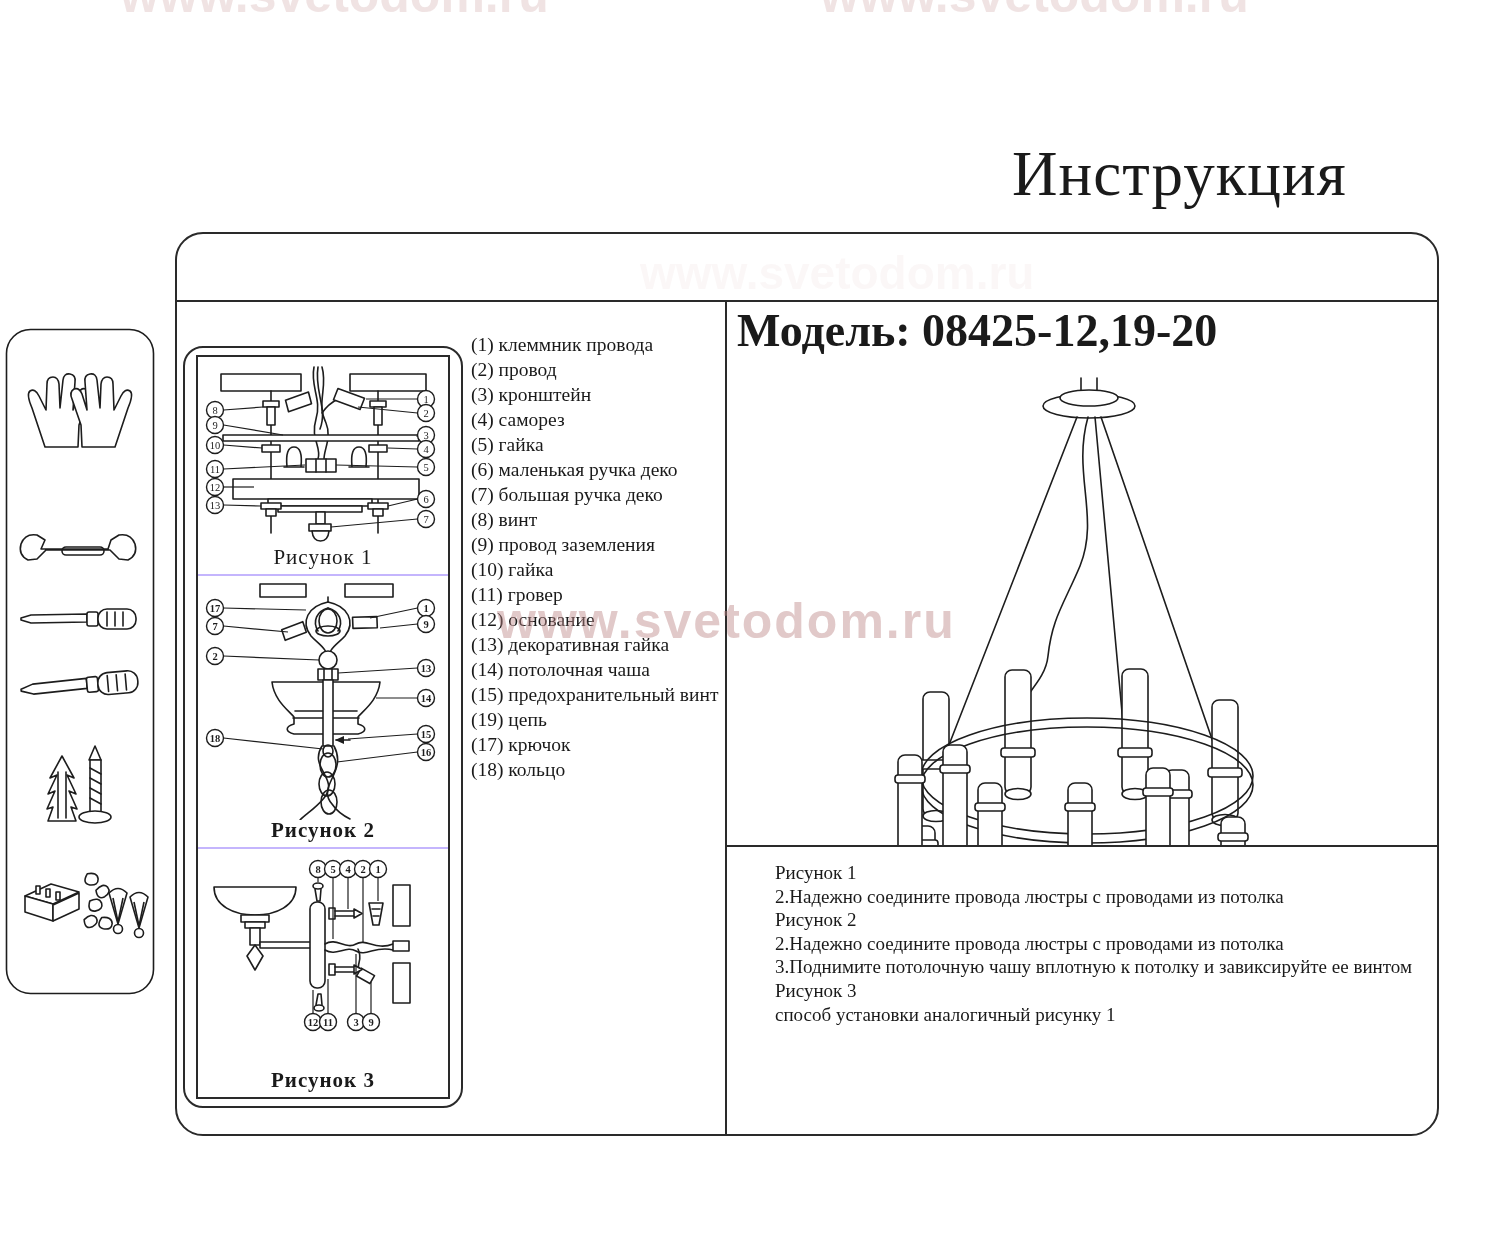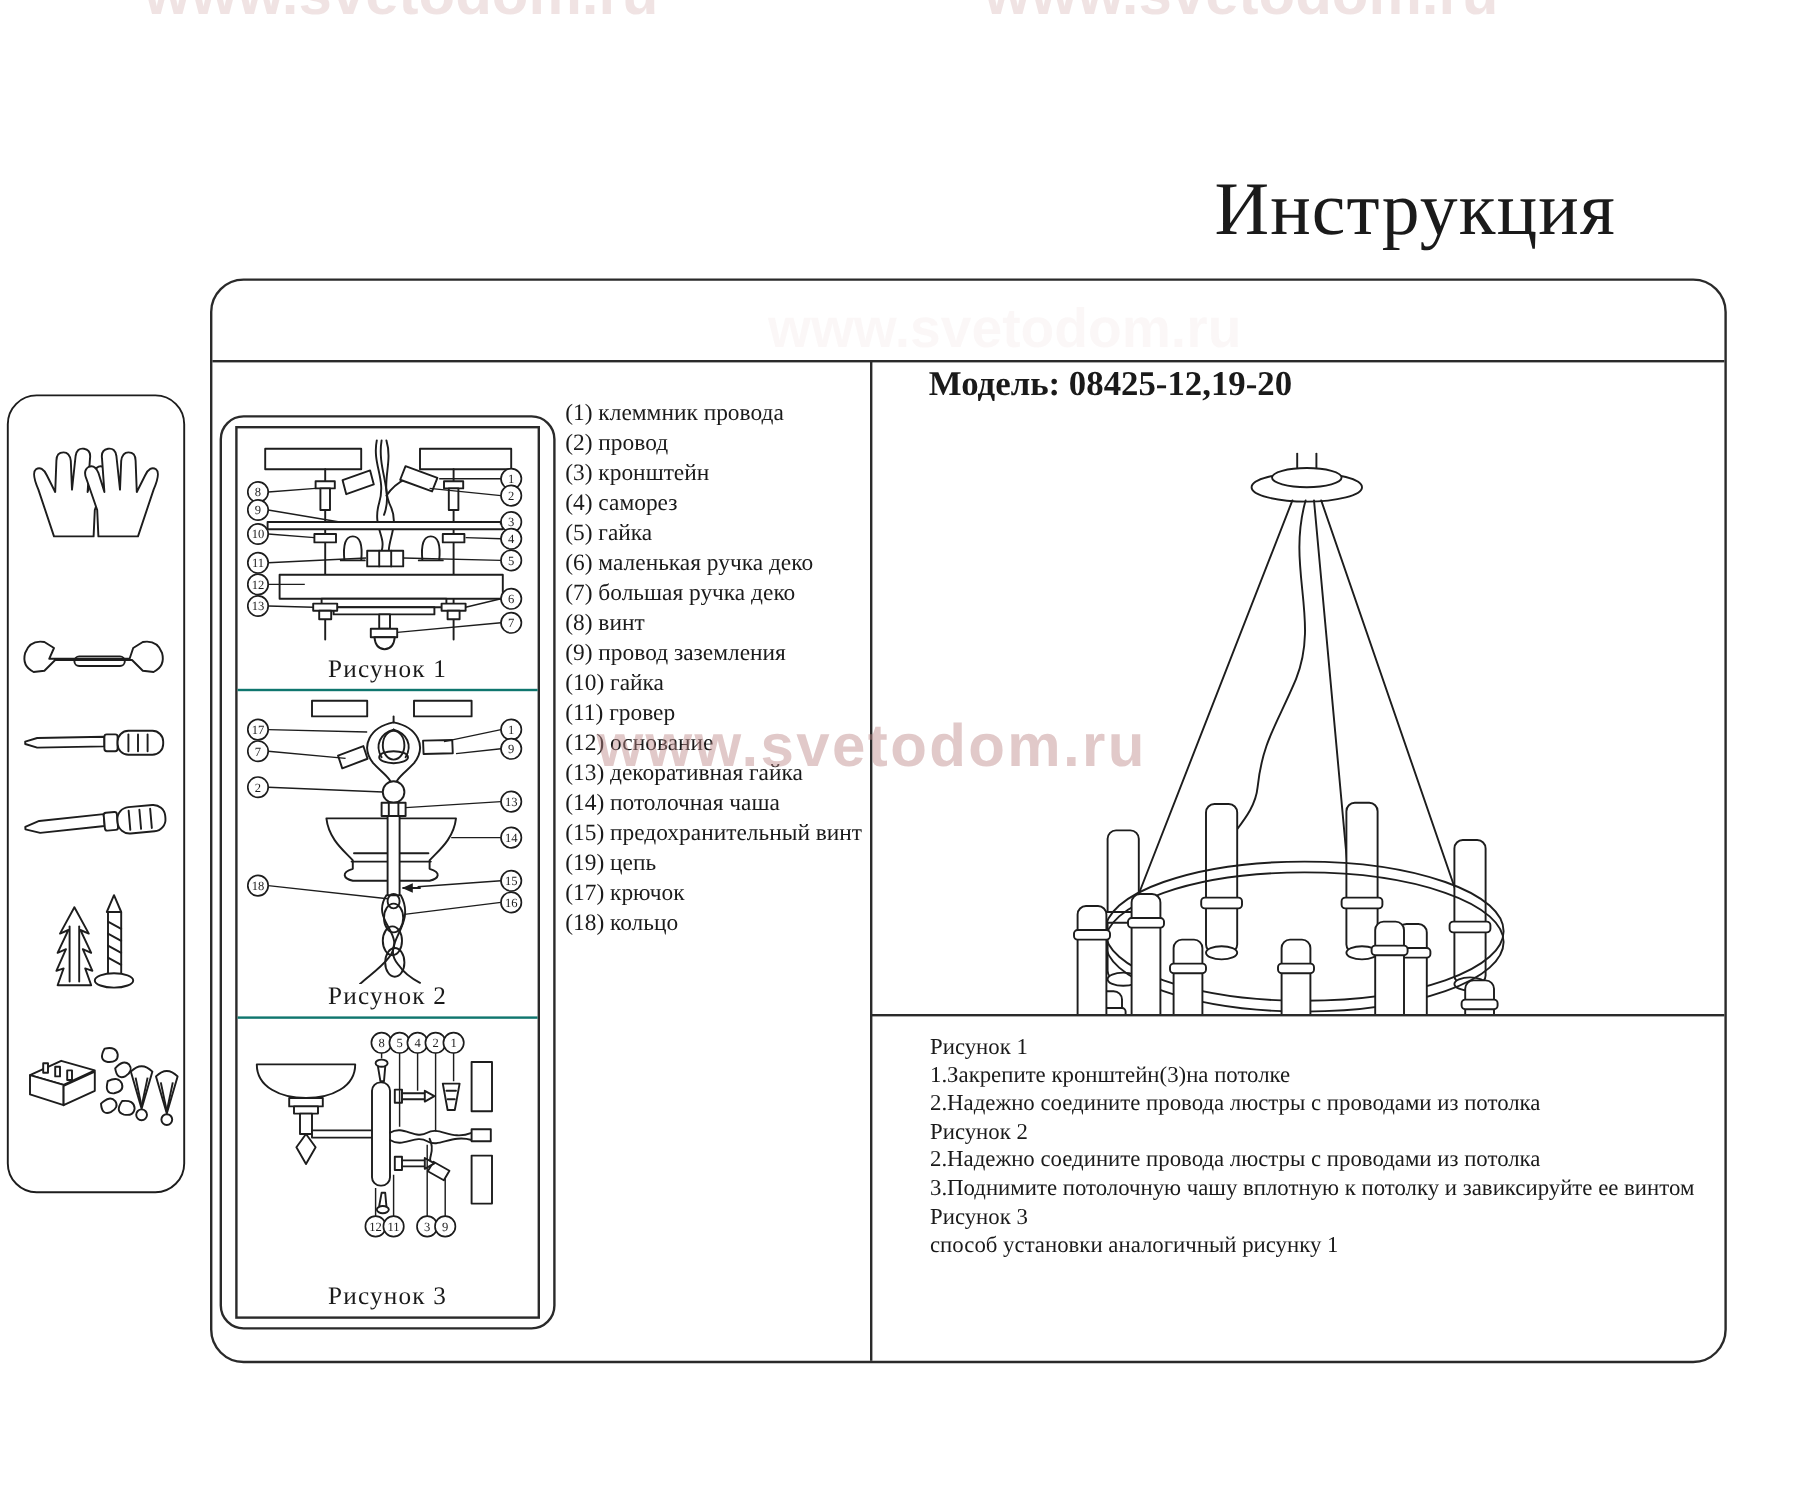--- a/index.html
+++ b/index.html
@@ -10,24 +10,24 @@
   .ink{stroke:#1d1d1d;fill:none;stroke-width:1.6;stroke-linecap:round;stroke-linejoin:round;}
   .inkw{stroke:#1d1d1d;fill:#fff;stroke-width:1.6;stroke-linejoin:round;}
   #doc-title{font-size:63px;letter-spacing:1px;}
   #main-box{left:175px;top:232px;width:1260px;height:900px;border:2px solid #2a2a2a;border-radius:28px;}
   #top-line{left:0;right:0;top:66px;border-top:2px solid #2a2a2a;height:0;}
   #v-divider{left:548px;top:66px;bottom:0;border-left:2px solid #2a2a2a;width:0;}
   #figures-outer{left:6px;top:112px;width:276px;height:758px;border:2px solid #2a2a2a;border-radius:20px;}
   #figures-inner{position:absolute;left:11px;top:7px;right:11px;bottom:7px;border:2px solid #2a2a2a;
                  display:flex;flex-direction:column;}
   .fig-cell{position:relative;overflow:hidden;}
-  .fig-cell + .fig-cell{border-top:2px solid #0f766e;}
+  .fig-cell + .fig-cell{border-top:2px solid #c4b5fd;font-weight:bold;}
   .fig-label{position:absolute;left:0;right:0;bottom:4px;text-align:center;font-size:21px;letter-spacing:1px;}
   #parts-list{left:294px;top:98px;width:250px;font-size:19.5px;line-height:25px;}
-  #model-title{left:560px;top:70px;font-size:29px;font-weight:bold;white-space:nowrap;margin-left:37px;}
+  #model-title{left:560px;top:70px;font-size:46px;font-weight:bold;white-space:nowrap;}
   #right-sep{left:548px;right:0;top:611px;border-top:2px solid #2a2a2a;height:0;}
   #instructions{left:598px;top:627px;width:660px;font-size:19px;line-height:23.6px;}
   .wm{font-family:"Liberation Sans","DejaVu Sans",sans-serif;font-weight:bold;white-space:nowrap;
       color:rgba(188,136,136,0.45);pointer-events:none;z-index:50;}
   .co-circle{fill:#fff;stroke:#1d1d1d;stroke-width:1.4;}
   .co-text{font-family:"Liberation Serif",serif;font-size:10.5px;fill:#1d1d1d;text-anchor:middle;}
   .co-line{stroke:#1d1d1d;stroke-width:1.2;}
 </style>
 </head>
 <body>
@@ -504,21 +504,20 @@
             <rect x="468" y="469" width="30" height="8" rx="3"></rect>
             <ellipse cx="483" cy="513" rx="12" ry="5.5"></ellipse>
           </g>
       </g>
     </svg>
 
     <div id="right-sep" class="abs"></div>
 
     <div id="instructions" class="abs">
         <div>Рисунок 1</div>
-        <div>1.Закрепите кронштейн(3)на потолке</div>
         <div>2.Надежно соедините провода люстры с проводами из потолка</div>
         <div>Рисунок 2</div>
         <div>2.Надежно соедините провода люстры с проводами из потолка</div>
         <div>3.Поднимите потолочную чашу вплотную к потолку и завиксируйте ее винтом</div>
         <div>Рисунок 3</div>
         <div>способ установки аналогичный рисунку 1</div>
       </div>
   </div>
 
   <div class="wm abs" style="left:497px;top:592px;font-size:50px;letter-spacing:2px">www.svetodom.ru</div>

